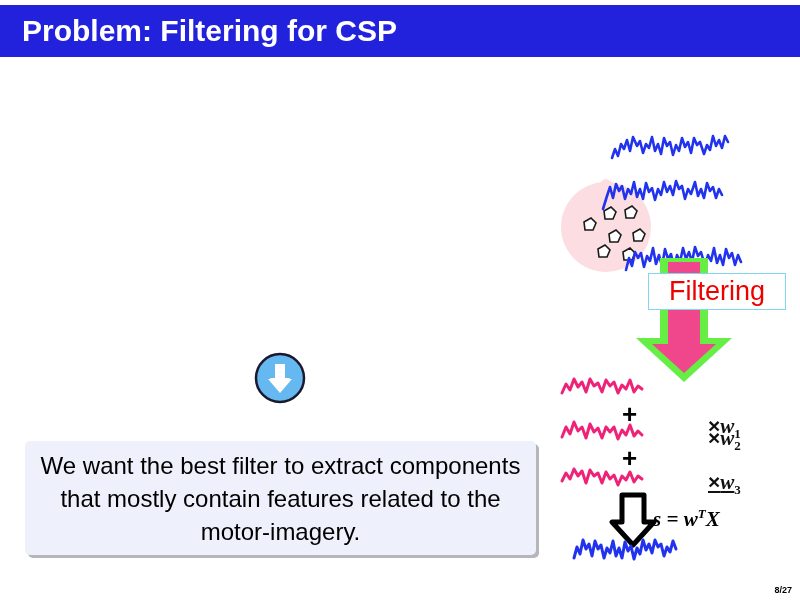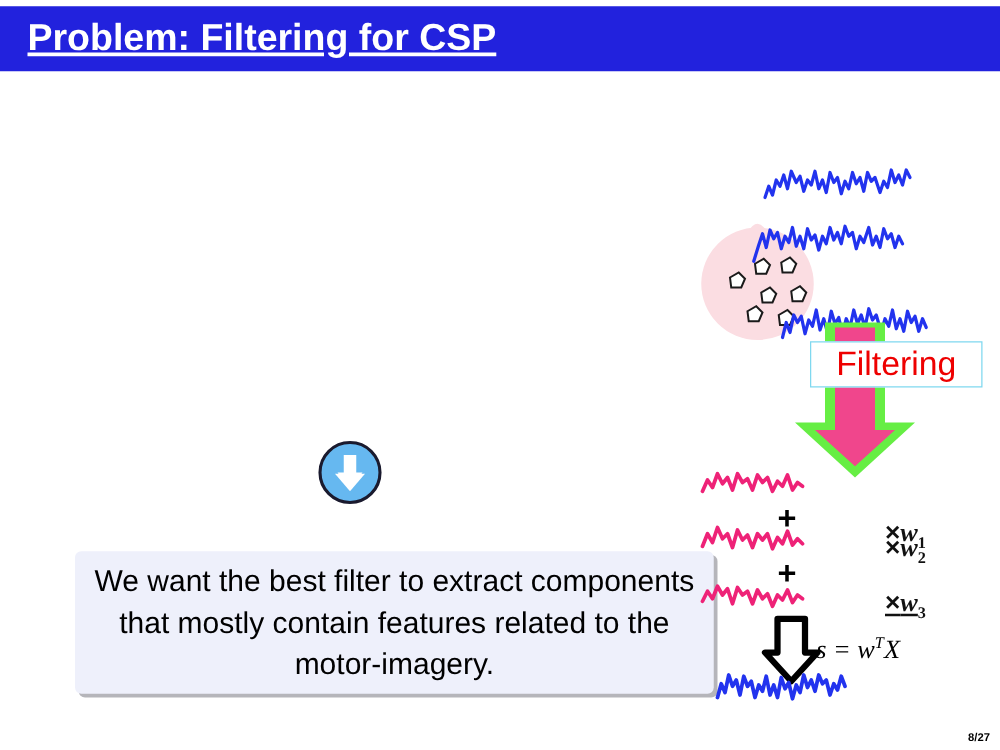--- a/index.html
+++ b/index.html
@@ -26,21 +26,20 @@
   }
   #title-text {
     position: absolute;
     left: 22px;
     top: 9px;
     font-size: 30px;
     font-weight: bold;
     color: #ffffff;
     letter-spacing: 0px;
     white-space: nowrap;
-    text-decoration: underline;
   }
 
   
   #body-text {
     position: absolute;
     left: 20px;
     top: 72px;
     width: 530px;
   }
   .para {
@@ -67,21 +66,20 @@
     left: 25px;
     top: 441px;
     width: 511px;
     height: 114px;
     background: #eef0fb;
     border-radius: 5px;
     box-shadow: 3px 3px 0px rgba(120,120,130,0.55);
     display: flex;
     align-items: center;
     justify-content: center;
-    margin-left: 35px;
   }
   #conclusion-text {
     font-size: 24px;
     line-height: 33px;
     color: #000000;
     text-align: center;
     padding: 0 8px;
   }
 
   
@@ -137,21 +135,21 @@
     font-size: 26px;
     color: #000000;
     line-height: 1;
   }
 
   #equation {
     position: absolute;
     left: 105px;
     top: 396px;
     font-family: "Liberation Serif", serif;
-    font-weight: normal;
+    font-weight: bold;
     font-style: italic;
     font-size: 21px;
     color: #000000;
     white-space: nowrap;
   }
   #equation sup { font-size: 13px; font-style: italic; }
 
   
   #page-number {
     position: absolute;

